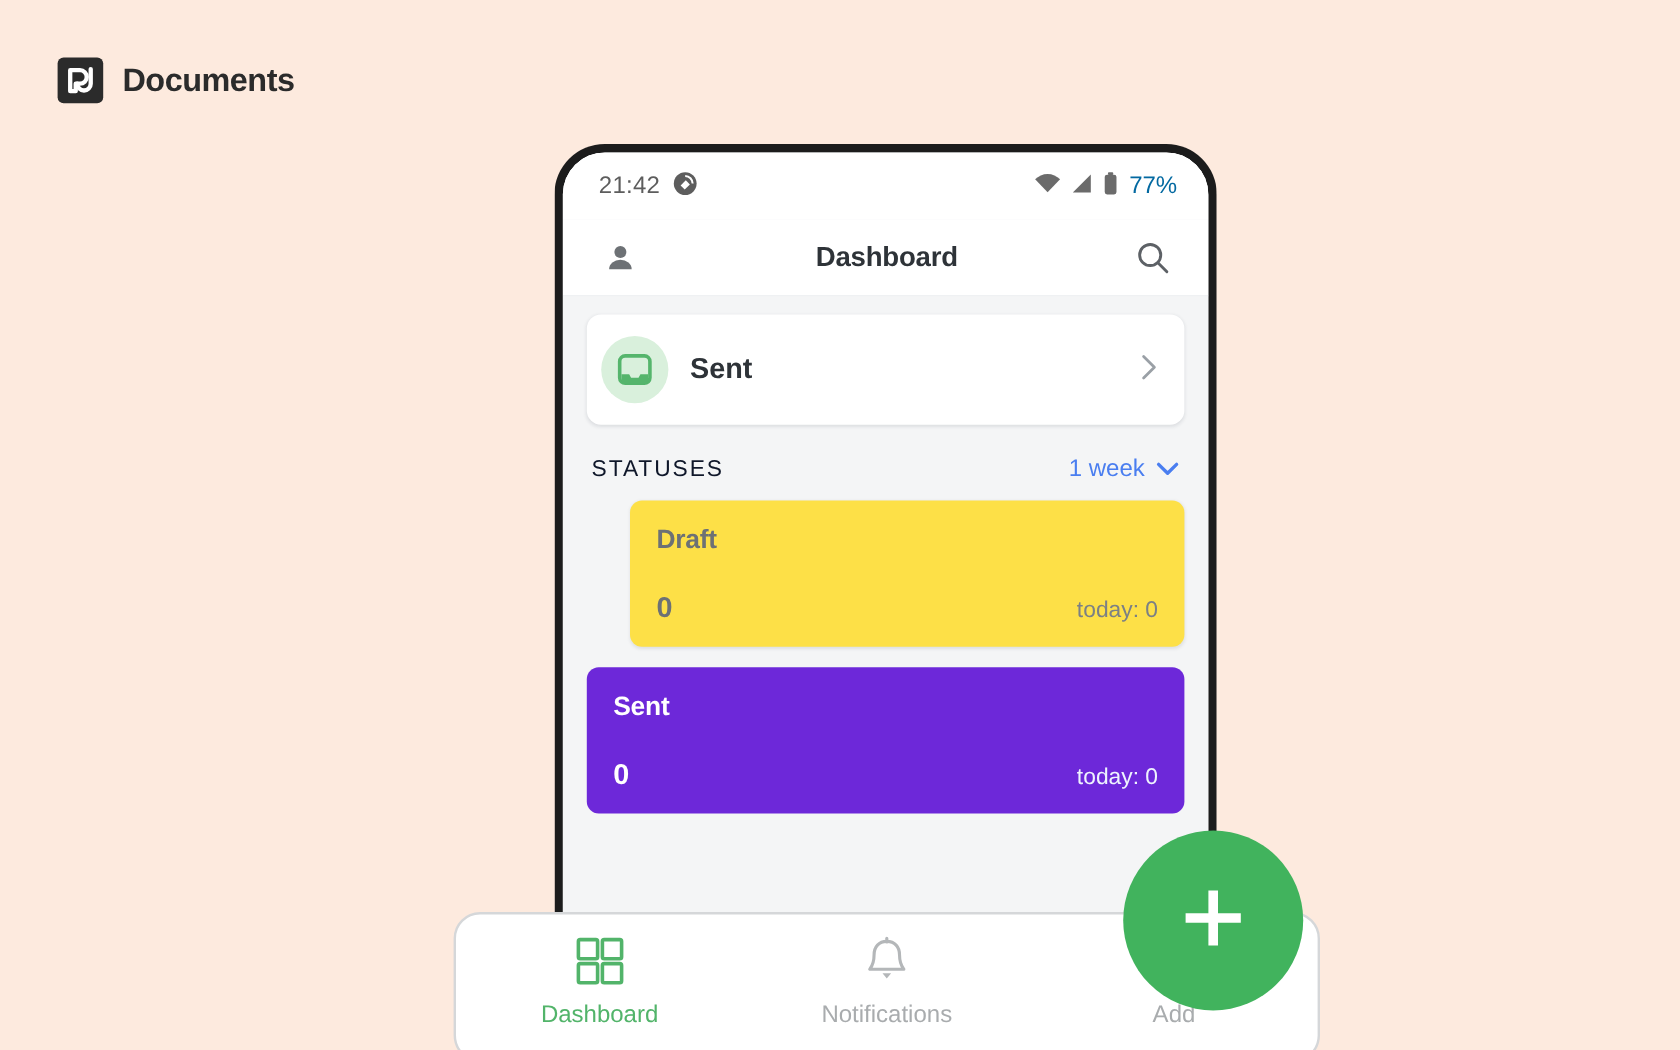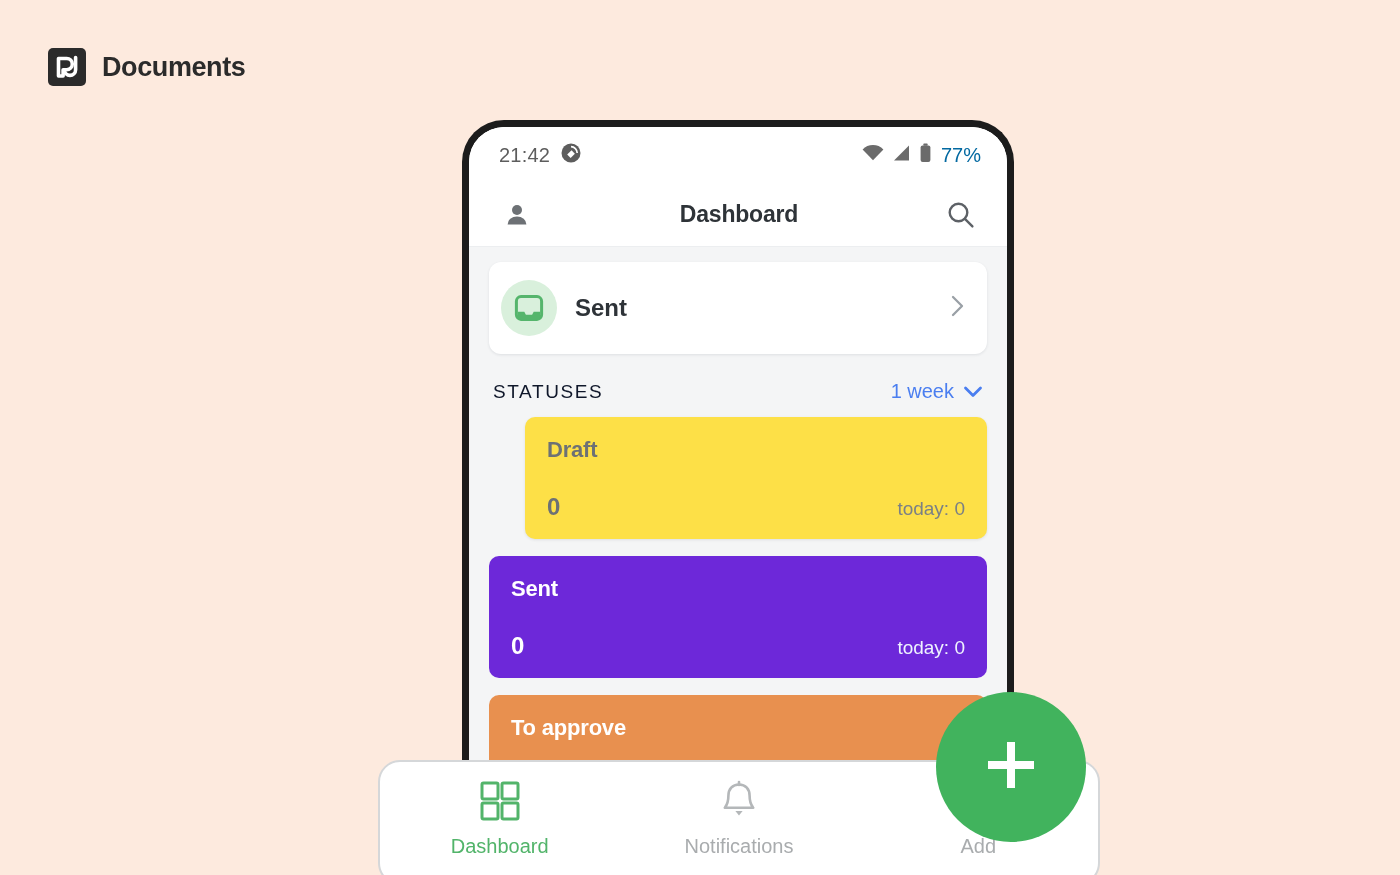--- a/index.html
+++ b/index.html
@@ -351,27 +351,20 @@
       </div>
 
       <div class="status-card sent">
         <span class="sc-title">Sent</span>
         <span class="sc-bottom">
           <span class="sc-count">0</span>
           <span class="sc-today">today: 0</span>
         </span>
       </div>
 
-      <div class="status-card approve">
-        <span class="sc-title">To approve</span>
-        <span class="sc-bottom">
-          <span class="sc-count">0</span>
-          <span class="sc-today">today: 0</span>
-        </span>
-      </div>
 
     </div>
   </div>
 </div>
 
 <div class="bottomnav">
 
   <div class="nav-item active">
     <span class="nav-icon">
       <svg width="44" height="44" viewBox="0 0 44 44">

